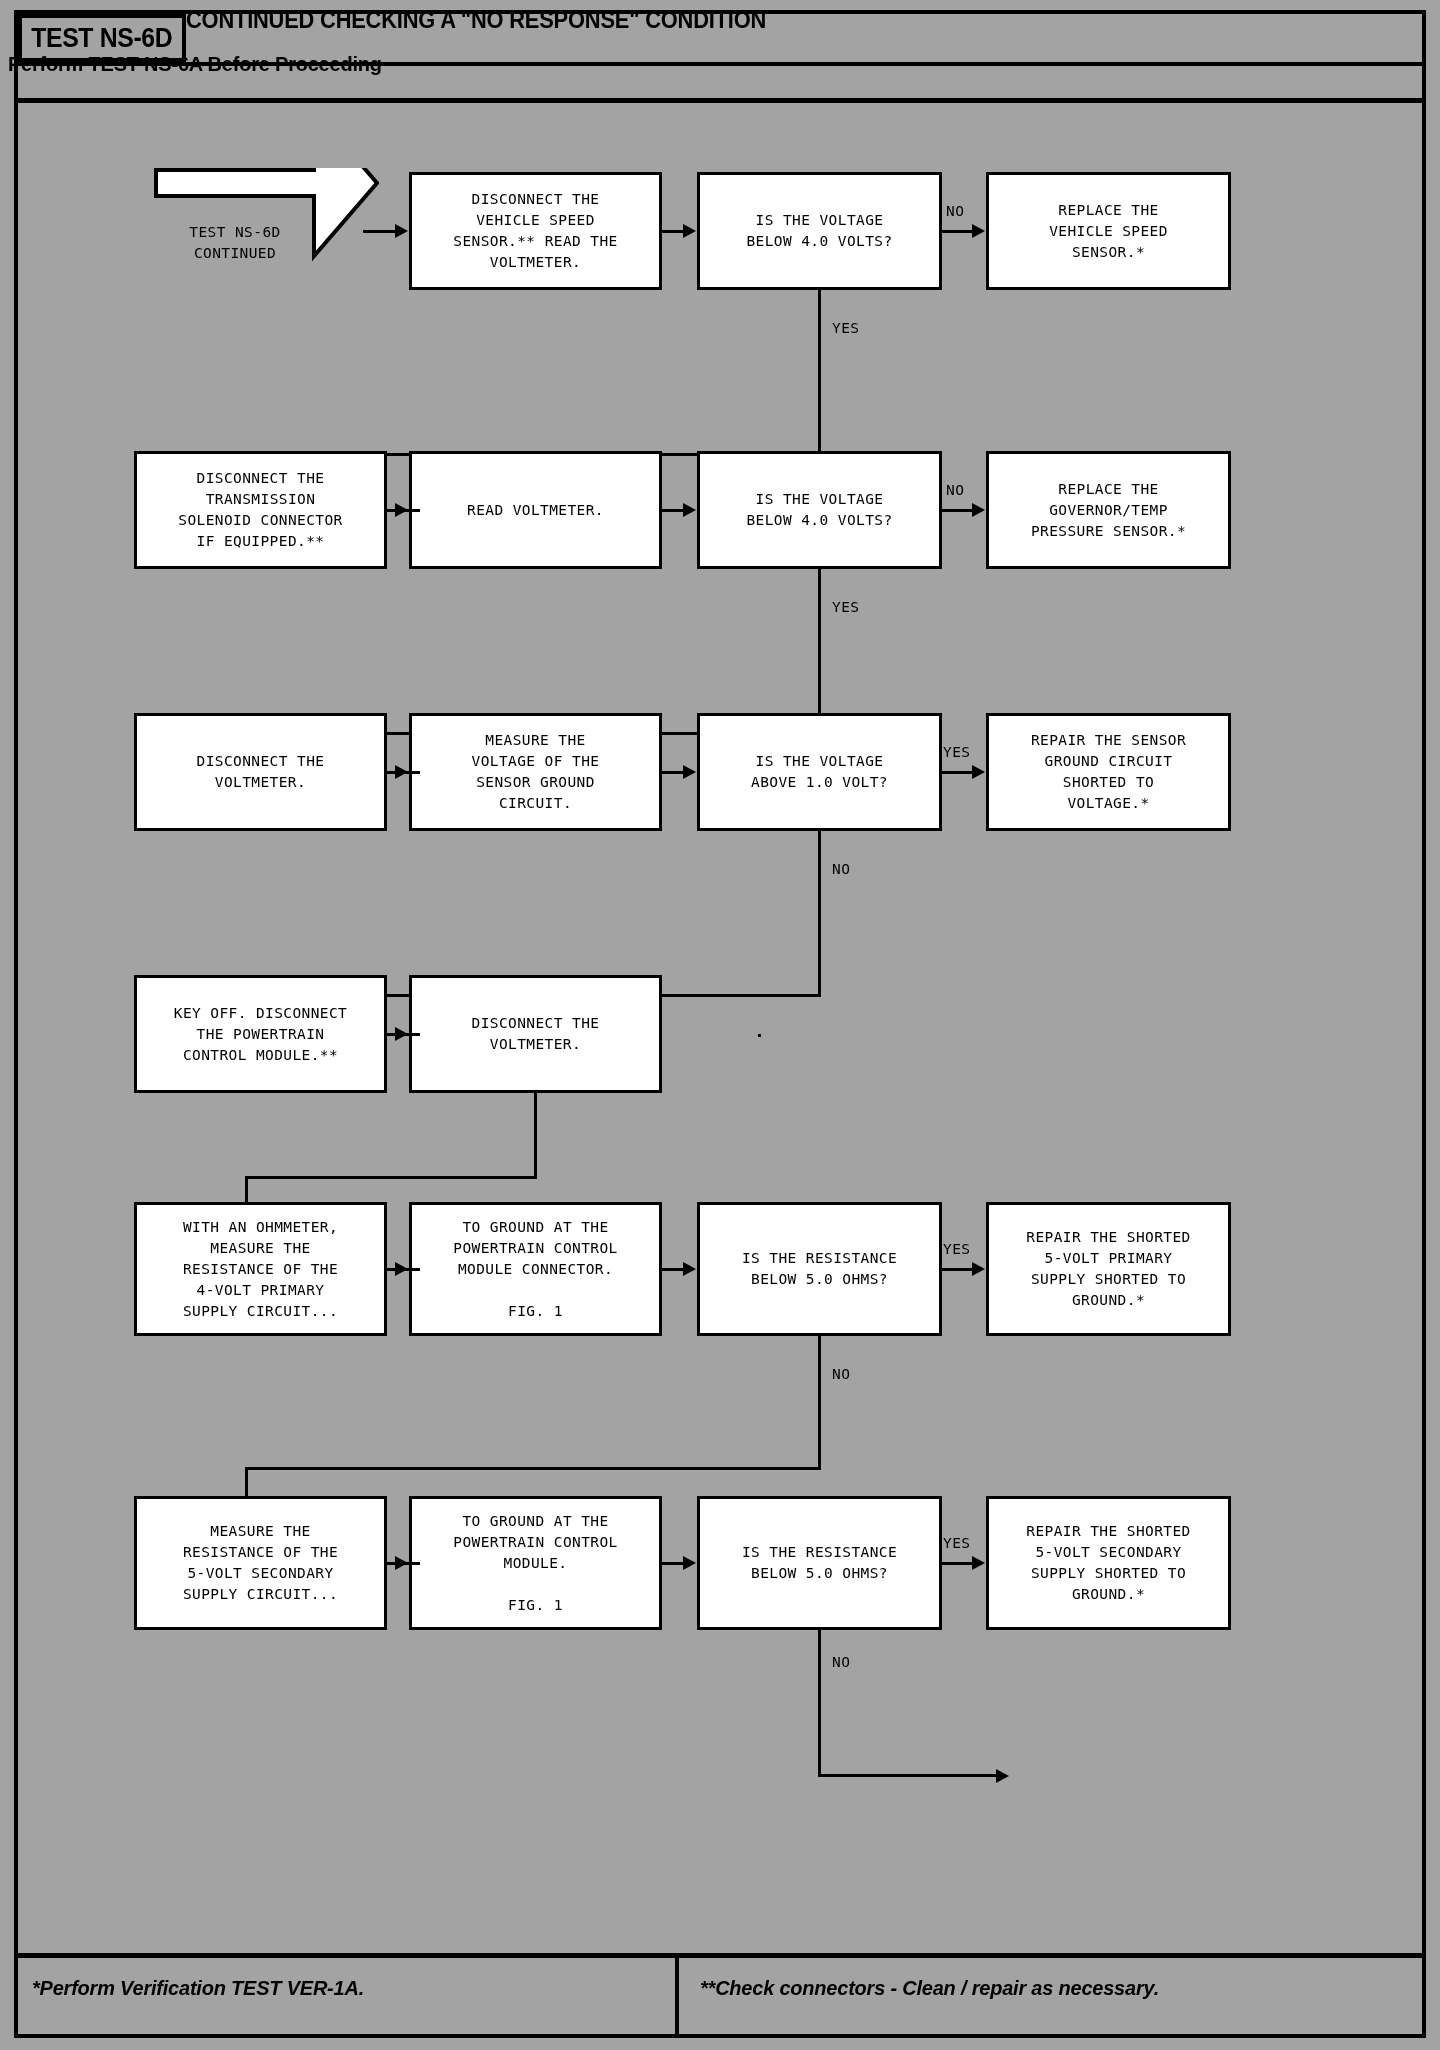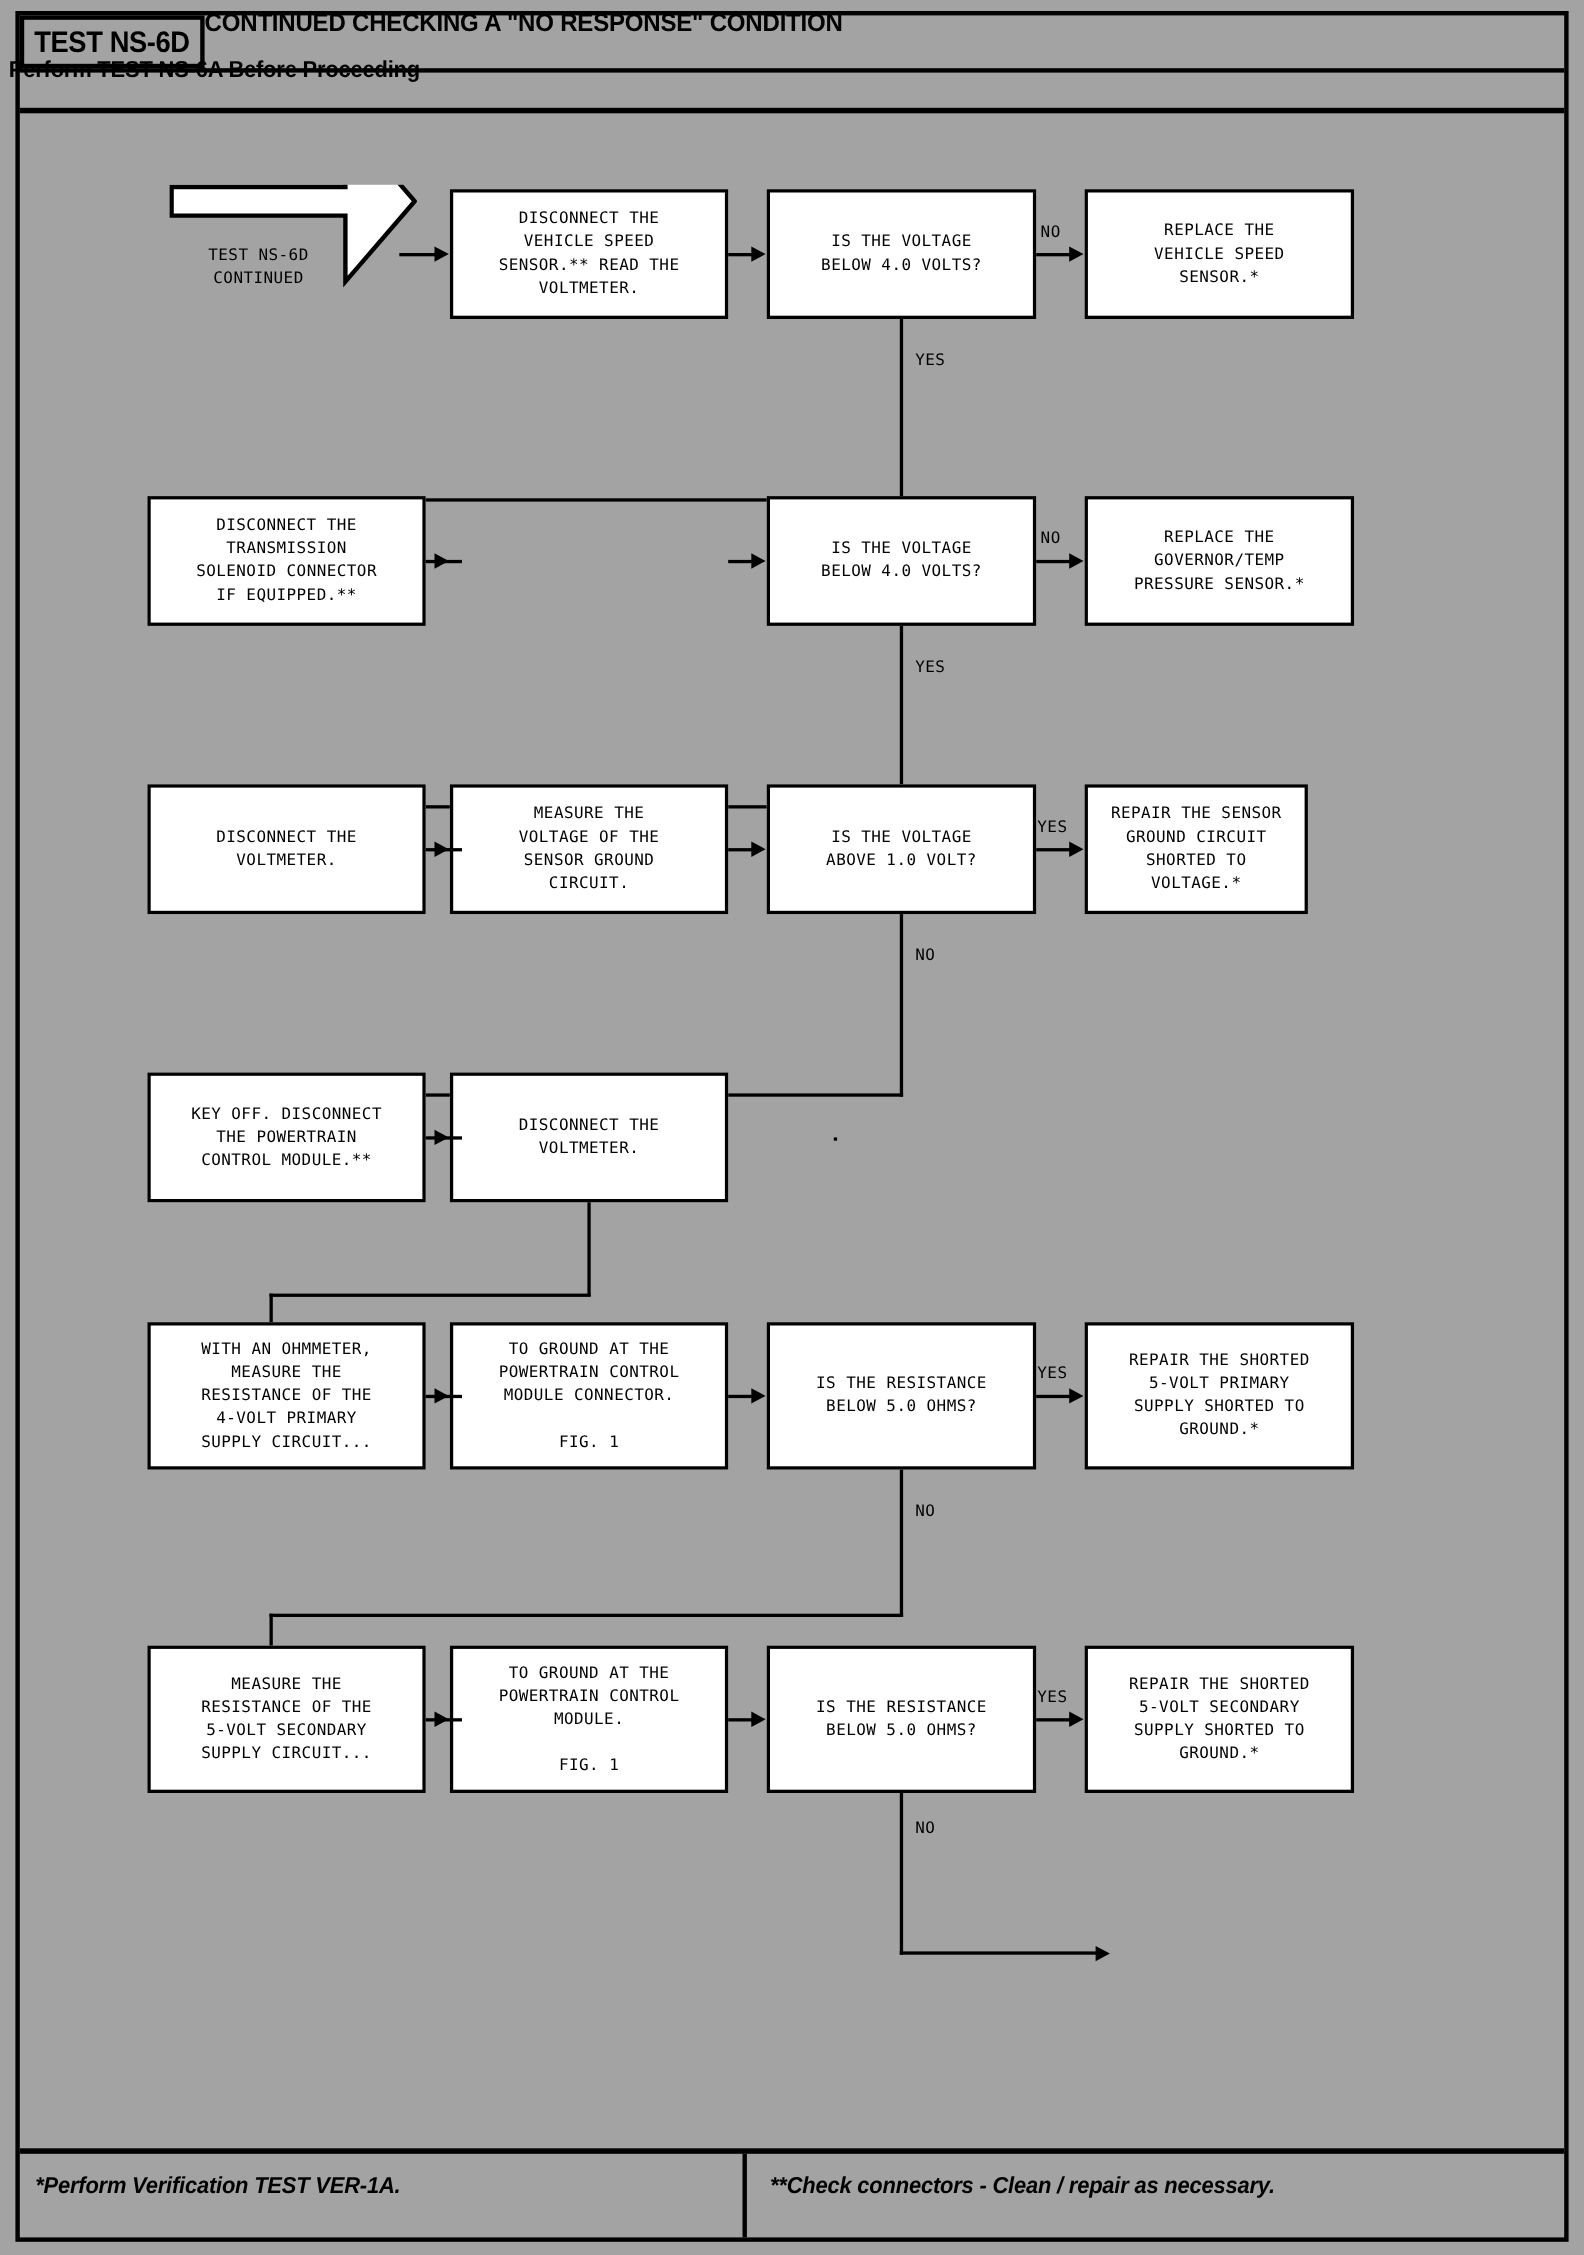--- a/index.html
+++ b/index.html
@@ -254,20 +254,23 @@
   <div class="arrow-d" style="left:239px; top:538px;"></div>
   <div class="blabel" style="left:832px; top:320px;">YES</div>
 
   <div class="fbox" style="left:134px; top:451px; width:253px; height:118px;">
     <div class="lines">DISCONNECT THE
 TRANSMISSION
 SOLENOID CONNECTOR
 IF EQUIPPED.**</div>
   </div>
 
+  <div class="fbox" style="left:409px; top:451px; width:253px; height:118px;">
+    <div class="lines">READ VOLTMETER.</div>
+  </div>
 
   <div class="fbox" style="left:697px; top:451px; width:245px; height:118px;">
     <div class="lines">IS THE VOLTAGE
 BELOW 4.0 VOLTS?</div>
   </div>
 
   <div class="fbox" style="left:986px; top:451px; width:245px; height:118px;">
     <div class="lines">REPLACE THE
 GOVERNOR/TEMP
 PRESSURE SENSOR.*</div>
@@ -297,21 +300,21 @@
 VOLTAGE OF THE
 SENSOR GROUND
 CIRCUIT.</div>
   </div>
 
   <div class="fbox" style="left:697px; top:713px; width:245px; height:118px;">
     <div class="lines">IS THE VOLTAGE
 ABOVE 1.0 VOLT?</div>
   </div>
 
-  <div class="fbox" style="left:986px; top:713px; width:203px; height:118px;">
+  <div class="fbox" style="left:986px; top:713px; width:245px; height:118px;">
     <div class="lines">REPAIR THE SENSOR
 GROUND CIRCUIT
 SHORTED TO
 VOLTAGE.*</div>
   </div>
 
   <div class="hline" style="left:387px; top:771px; width:33px;"></div>
   <div class="arrow-r" style="left:395px; top:765px;"></div>
   <div class="hline" style="left:662px; top:771px; width:22px;"></div>
   <div class="arrow-r" style="left:683px; top:765px;"></div>

